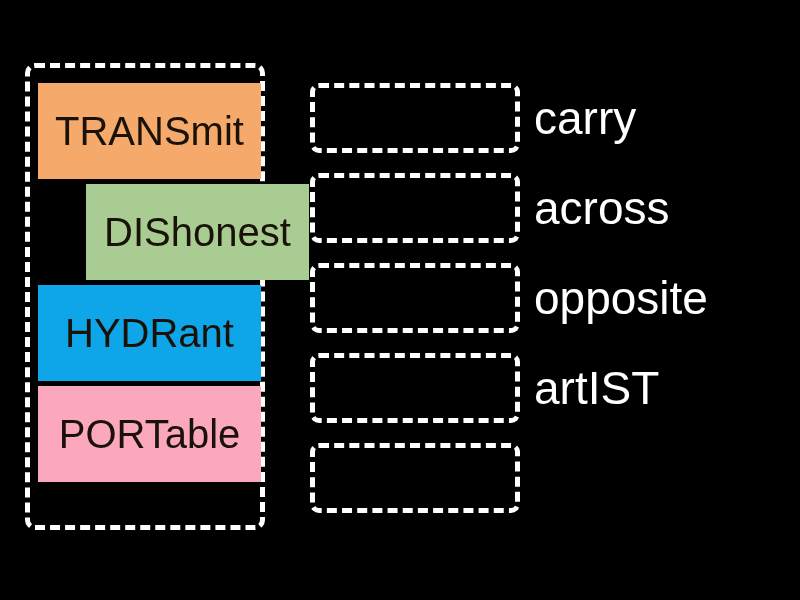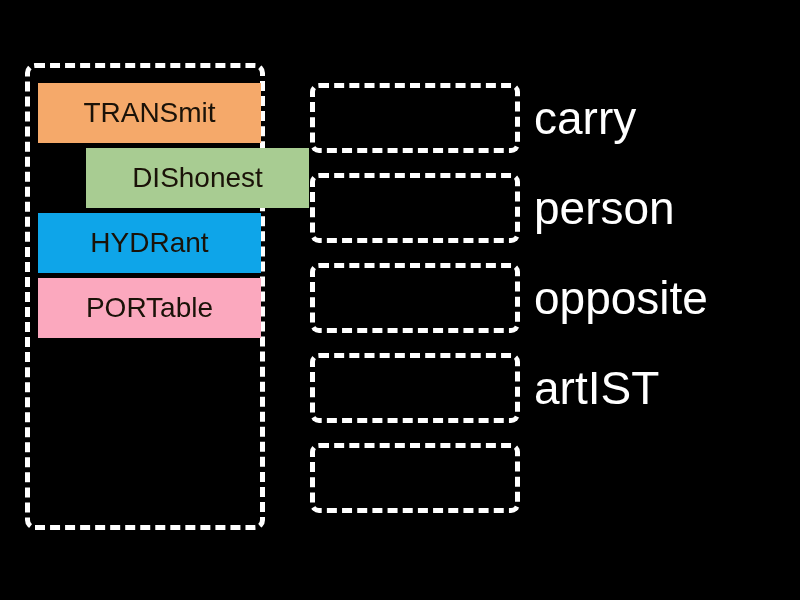--- a/index.html
+++ b/index.html
@@ -42,27 +42,27 @@
     left: 8px;
     top: 15px;
     width: 223px;
     display: flex;
     flex-direction: column;
     gap: 5px;
   }
 
   .tile {
     width: 223px;
-    height: 60px;
+    height: 96px;
     box-sizing: border-box;
     display: flex;
     align-items: center;
     justify-content: center;
     color: #1a1208;
-    font-size: 28px;
+    font-size: 40px;
     line-height: 1;
     letter-spacing: 0px;
     white-space: nowrap;
     cursor: grab;
     user-select: none;
   }
 
   
   .dropzone {
     position: absolute;
@@ -115,17 +115,17 @@
     </div>
   </div>
 
   <div class="dropzone dz0"></div>
   <div class="dropzone dz1"></div>
   <div class="dropzone dz2"></div>
   <div class="dropzone dz3"></div>
   <div class="dropzone dz4"></div>
 
   <div class="def-word dw0">carry</div>
-  <div class="def-word dw1">person</div>
+  <div class="def-word dw1">across</div>
   <div class="def-word dw2">opposite</div>
   <div class="def-word dw3">artIST</div>
 
 </div>
 
 </body></html>

